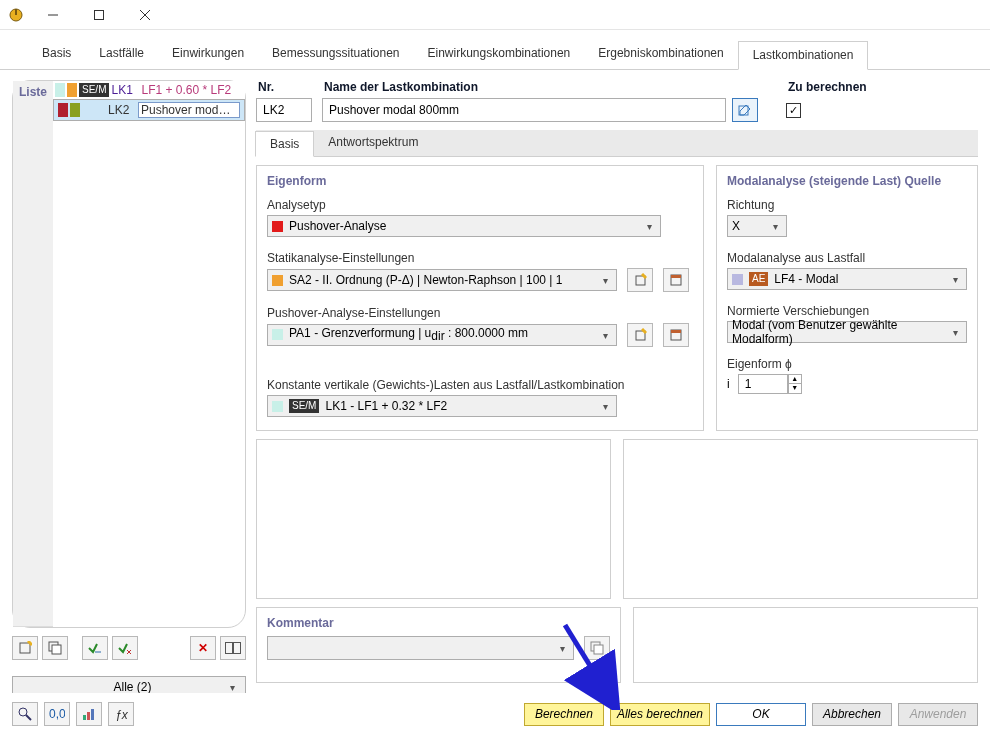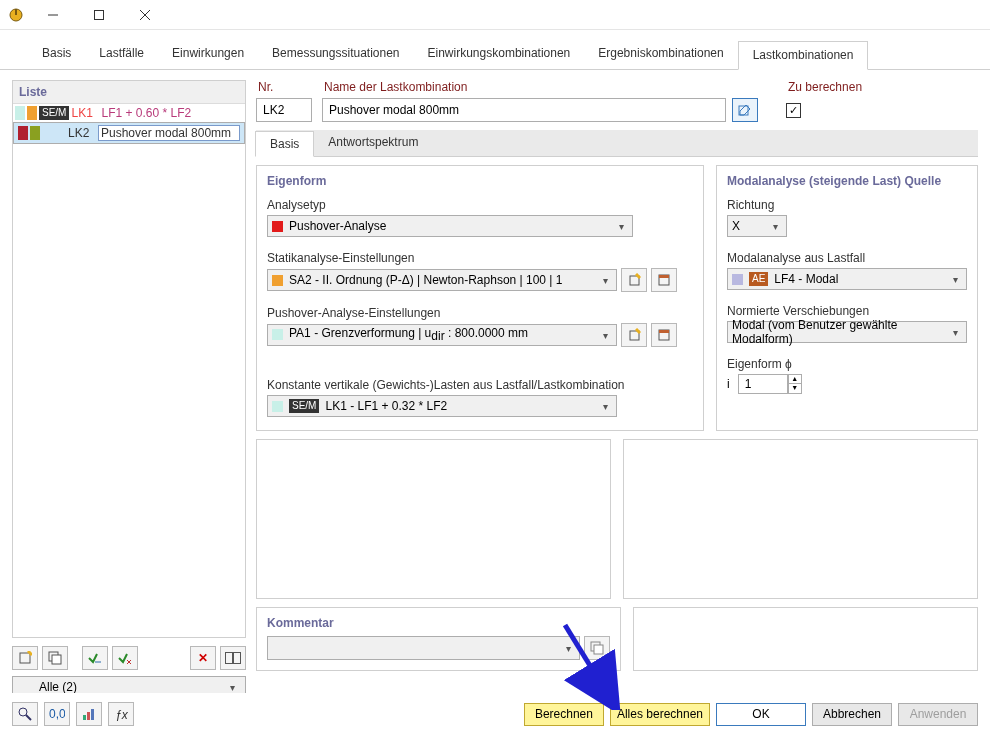--- a/index.html
+++ b/index.html
@@ -21,34 +21,34 @@
 
 
 .leftcol { width: 234px; display:flex; flex-direction:column; }
 .panel { border:1px solid #cfcfcf; }
 .panel-header { background:#f0f0f0; color:#6a6a9a; padding:4px 6px; border-bottom:1px solid #dcdcdc; font-weight:bold;}
 .listbox { background:#fff; height:524px; overflow:auto; }
 .listrow { display:flex; align-items:center; height:18px; padding:0 2px; gap:2px;}
 .listrow.sel { background:#cde6f7; }
 .swatch { width:10px; height:14px; }
 .tag { padding:0 3px; color:#fff; font-size:10px; line-height:14px; background:#333; }
-.lk { color:#ef4444; width:28px; }
+.lk { color:#4c1d95; width:28px; }
 .lktxt { color:#333; flex:1; white-space:nowrap; overflow:hidden; text-overflow:ellipsis;}
 
 .leftbtns { display:flex; gap:4px; margin-top:8px; align-items:center;}
 .iconbtn { width:26px; height:24px; border:1px solid #b8b8b8; background:#f4f4f4; display:inline-flex; align-items:center; justify-content:center; cursor:pointer;}
 .iconbtn.red { color:#d00000; font-weight:bold;}
-.filterrow { display:flex; margin-top:6px; }
+.filterrow { display:flex; margin-top:16px;text-align:center; }
 .filtersel { flex:1; height:22px; border:1px solid #adadad; background:#f0f0f0; display:flex; align-items:center; padding:0 6px; justify-content:space-between;}
 
 
 .rightcol { flex:1; display:flex; flex-direction:column; gap:8px; }
 .toprow { display:flex; gap:10px; }
 .field-nr { width:56px; }
-.fieldlabel { color:#7f1d1d; font-weight:normal; padding:0 0 4px 2px; height: 18px;}
+.fieldlabel { color:#0f172a; font-weight:bold; padding:0 0 4px 2px; height: 18px;}
 .tbox { height:24px; border:1px solid #adadad; background:#fff; padding:0 6px; display:flex; align-items:center; }
 .field-name { flex:1; }
 .namebox { display:flex; gap:6px; align-items:center;}
 .namebox .tbox { flex:1; }
 .editbtn { width:26px; height:24px; border:1px solid #3a7abd; background:#eaf3fb; display:inline-flex; align-items:center; justify-content:center; color:#3a7abd;}
 .field-calc { width:210px; padding-left: 18px;}
 .chk { width:15px; height:15px; border:1px solid #333; display:inline-flex; align-items:center; justify-content:center; font-size:11px;}
 
 
 .subtabs { display:flex; border-bottom:1px solid #cfcfcf; background:#eaeaea; }
@@ -61,30 +61,30 @@
 .formcol.right { width:262px; }
 .grouplabel { color:#6a6a9a; font-weight:bold; margin-bottom:10px; }
 .lbl { color:#333; margin:6px 0 3px 0; }
 .sel { height:22px; border:1px solid #adadad; background:#f0f0f0; display:flex; align-items:center; padding:0 4px; justify-content:space-between; }
 .sel .selcontent { display:flex; align-items:center; gap:6px; overflow:hidden;}
 .sq { width:11px; height:11px; display:inline-block; flex-shrink:0;}
 .redsq { background:#e21b1b; }
 .orangesq { background:#f0a030; }
 .cyansq { background:#c8f0e8; }
 .lilacsq { background:#b8b8e0; }
-.selrow { display:flex; gap:4px; align-items:center;}
+.selrow { display:flex; gap:10px; align-items:center;}
 .selrow .sel { flex:1; }
 
 .blankpanel { border:1px solid #cfcfcf; flex:1; }
 .komrow .sel { flex:1; height:24px; }
 
 
 .bottombar { display:flex; align-items:center; padding:8px 12px; gap:6px; border-top: 0; position:absolute; bottom:0; left:0; right:0; height:42px; background:#fff;}
 .bottombar .spacer { flex:1; }
-.btn { height:23px; padding:0 6px; border:1px solid #adadad; background:#e8e8e8; display:inline-flex; align-items:center; justify-content:center; cursor:pointer; min-width:80px;}
+.btn { height:23px; padding:0 6px; border:1px solid #adadad; background:#e8e8e8; display:inline-flex; align-items:center; justify-content:center; cursor:pointer; min-width:80px;font-style:italic;}
 .btn.yellow { background:#fff59a; border-color:#c0a830; }
 .btn.primary { border:1px solid #3a7abd; background:#fff; min-width:90px;}
 .btn.disabled { color:#9e9e9e; }
 hr.sep { border:none; border-top:1px solid #d6d6d6; margin:6px 12px 0 12px;}
 
 .chev { color:#555; font-size:10px; padding:0 4px;}
 
 
 .arrow { position:absolute; left:555px; top:620px; pointer-events:none; }
 </style>
@@ -122,21 +122,21 @@
   <div class="tab">Einwirkungen</div>
   <div class="tab">Bemessungssituationen</div>
   <div class="tab">Einwirkungskombinationen</div>
   <div class="tab">Ergebniskombinationen</div>
   <div class="tab active">Lastkombinationen</div>
 </div>
 
 <div class="content">
 
   <div class="leftcol">
-    <div class="panel" style="flex:1; display:flex; flex-direction:column;">
+    <div class="panel" style="flex:1; display:flex; border-radius:18px;">
       <div class="panel-header">Liste</div>
       <div class="listbox">
         <div class="listrow">
           <span class="swatch" style="background:#c8f0e8"></span>
           <span class="swatch" style="background:#f0a030"></span>
           <span class="tag">SE/M</span>
           <span class="lk">LK1</span>
           <span class="lktxt" style="color:#b83a7a">LF1 + 0.60 * LF2</span>
         </div>
         <div class="listrow sel">
@@ -225,21 +225,21 @@
     <div class="subtabs">
       <div class="subtab active">Basis</div>
       <div class="subtab">Antwortspektrum</div>
     </div>
 
     <div class="formrow" style="height:266px;">
       <div class="formcol left">
         <div class="grouplabel">Eigenform</div>
 
         <div class="lbl">Analysetyp</div>
-        <div class="sel" style="width:366px">
+        <div class="sel" style="width:394px">
           <span class="selcontent">
               <span class="sq redsq"></span>
               <span>Pushover-Analyse</span>
             </span>
           <span class="chev">▾</span>
         </div>
 
         <div class="lbl" style="margin-top:14px">Statikanalyse-Einstellungen</div>
         <div class="selrow">
           <div class="sel" style="width:350px;flex:none">
@@ -336,21 +336,21 @@
           </div>
         </div>
       </div>
     </div>
 
     <div class="formrow" style="height:160px;">
       <div class="blankpanel formcol left" style="padding:0"></div>
       <div class="blankpanel formcol right" style="padding:0"></div>
     </div>
 
-    <div class="formrow komrow" style="height:64px;">
+    <div class="formrow komrow" style="height:76px;">
       <div class="formcol left" style="display:flex;flex-direction:column;">
         <div class="grouplabel" style="margin-bottom:6px">Kommentar</div>
         <div class="selrow">
           <div class="sel">
               <span></span>
               <span class="chev">▾</span>
             </div>
           <div class="iconbtn">
               <svg width="14" height="14">
                 <rect x="1" y="1" width="9" height="9" fill="none" stroke="#888"></rect>

